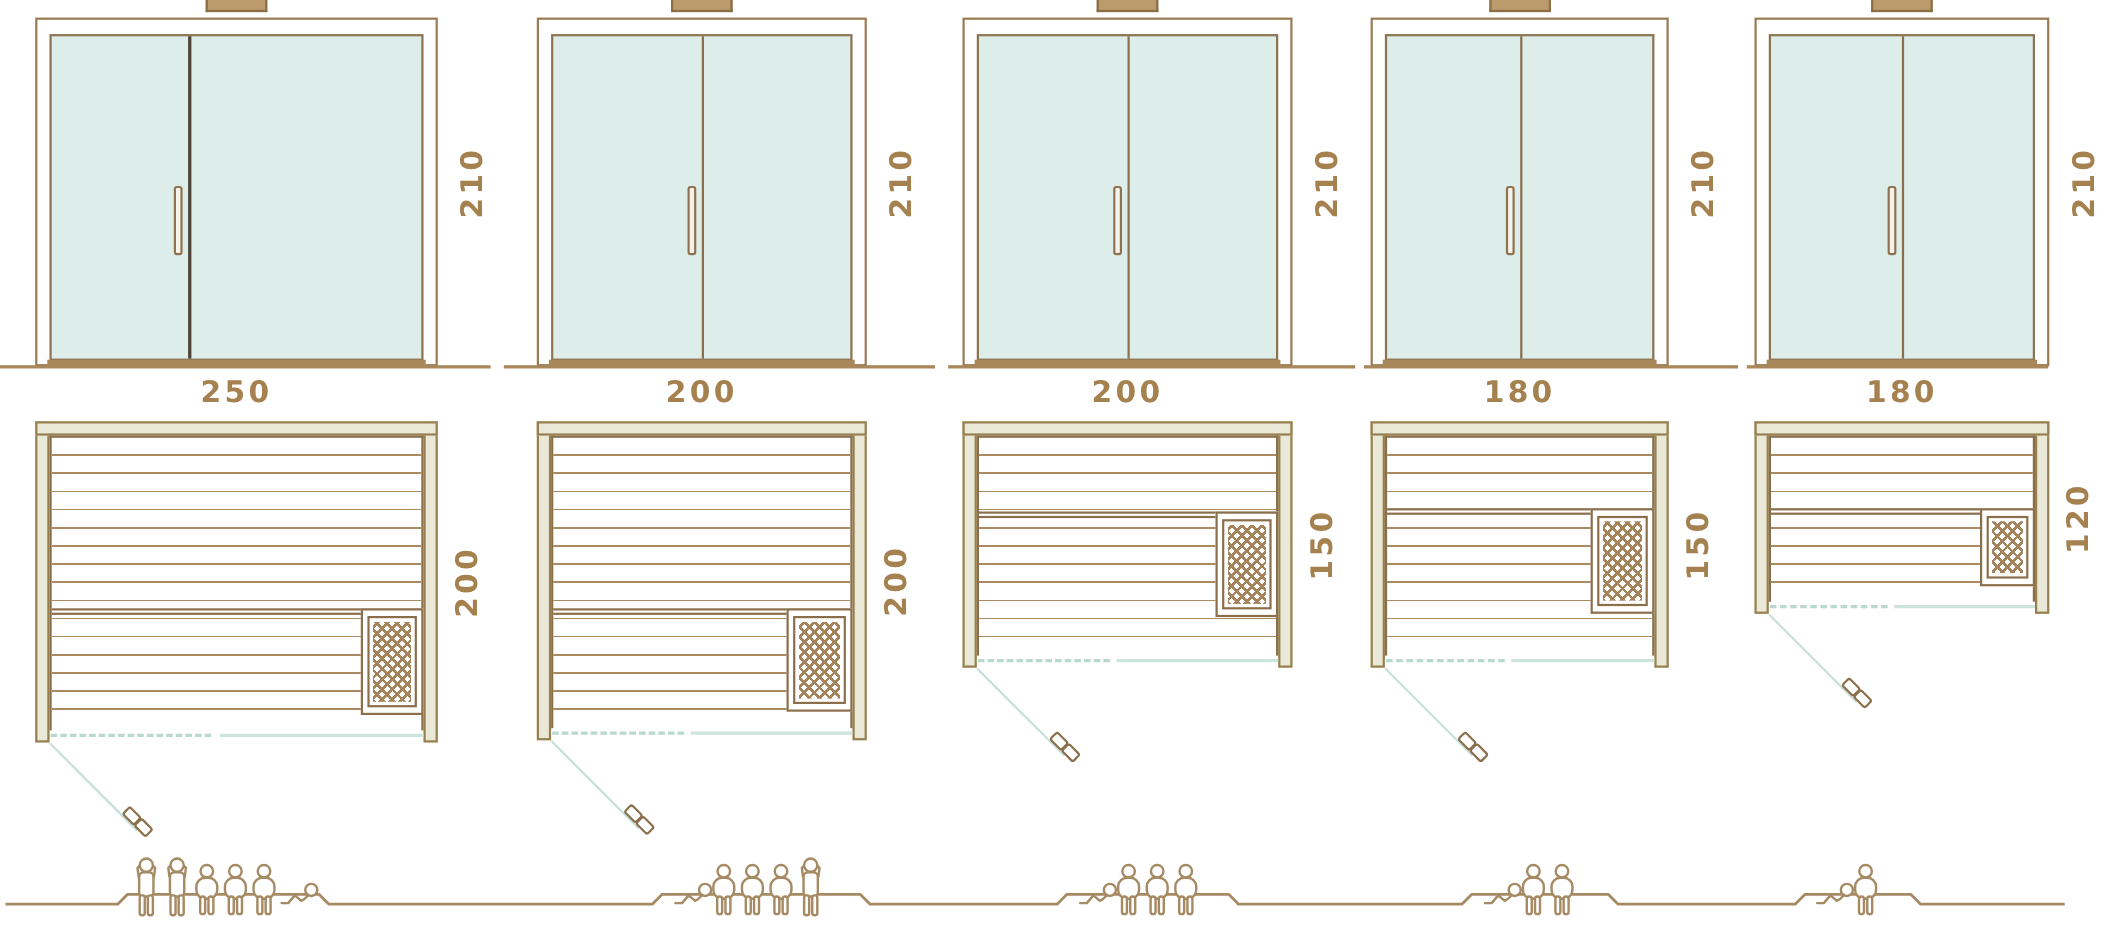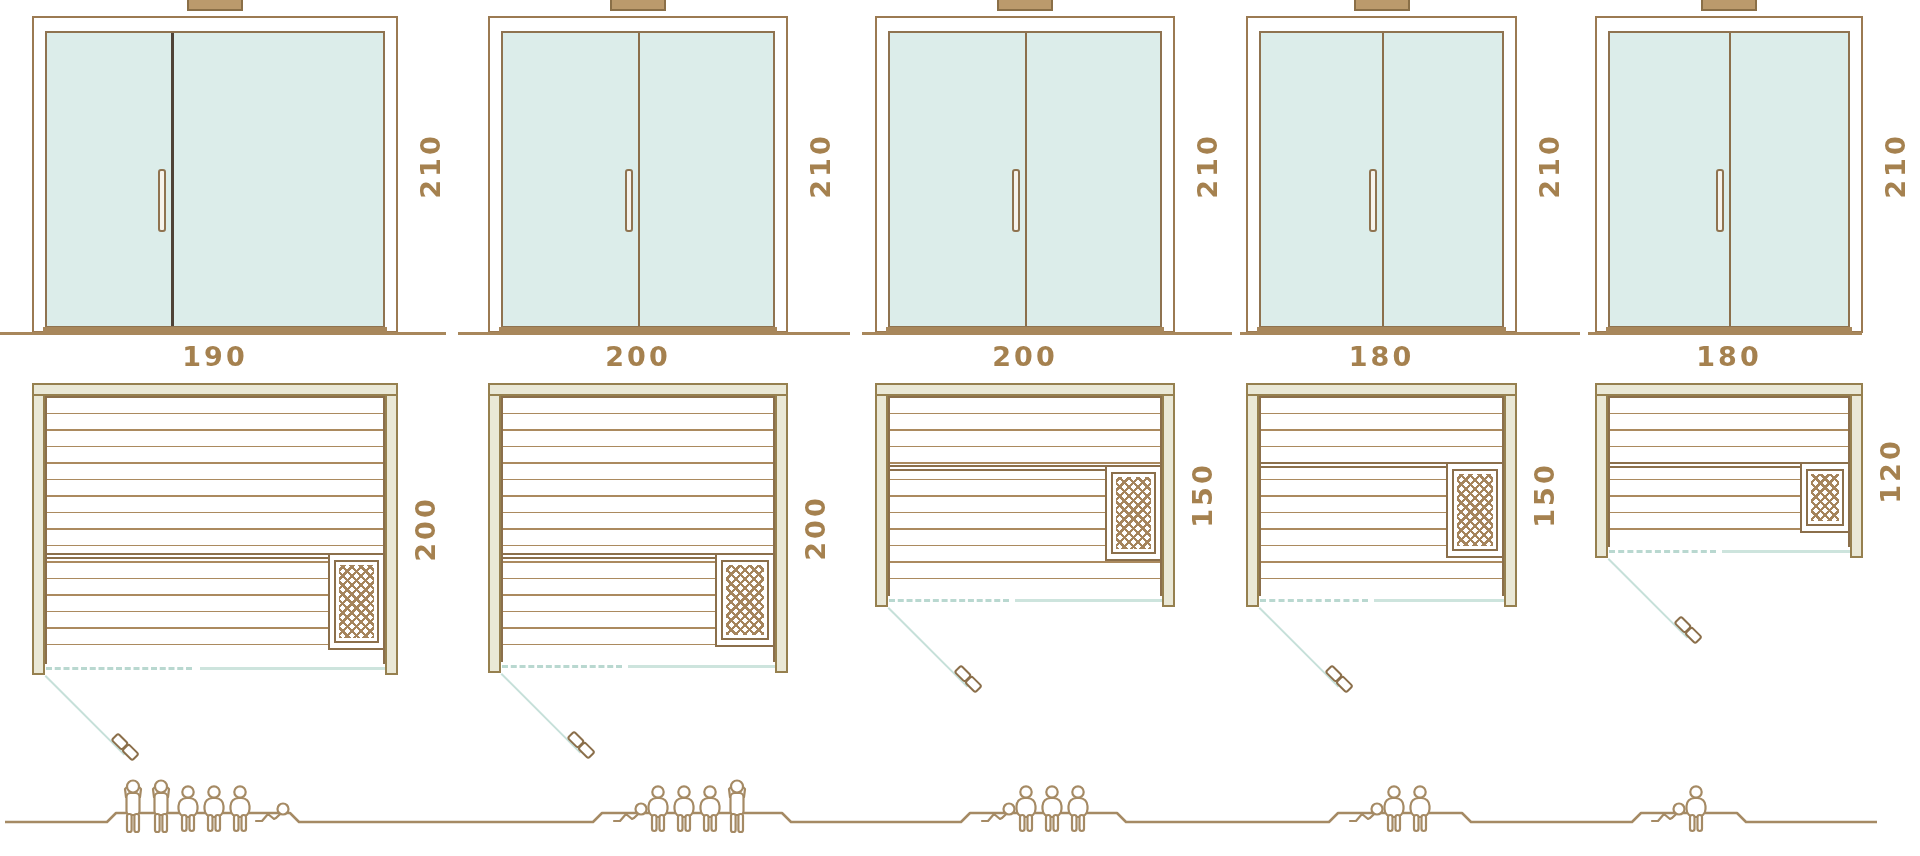--- a/index.html
+++ b/index.html
@@ -41,21 +41,21 @@
 <body>
 
 <div id="canvas">
     <div class="abs chimney" style="left: 187px; top: 0px; width: 56px; height: 11px;"></div>
     <div class="abs door-frame" style="left: 32px; top: 16px; width: 366px; height: 317px;"></div>
     <div class="abs door-glass" style="left: 45px; top: 31px; width: 340px; height: 297px;"></div>
     <div class="abs door-divider dark" style="left: 170.8px; top: 33px; width: 3px; height: 293px;"></div>
     <div class="abs door-handle" style="left: 157.8px; top: 169px; width: 8px; height: 63px;"></div>
     <div class="abs threshold" style="left: 43px; top: 327px; width: 344px; height: 6px;"></div>
     <div class="abs dim rot" style="left: 430px; top: 166px;">210</div>
-    <div class="abs dim wlab" style="left: 32px; top: 341px; width: 366px;">190</div>
+    <div class="abs dim wlab" style="left: 32px; top: 341px; width: 366px;">250</div>
     <div class="abs wall" style="left: 32px; top: 383px; width: 13px; height: 292px;"></div>
     <div class="abs wall" style="left: 385px; top: 383px; width: 13px; height: 292px;"></div>
     <div class="abs wall" style="left: 32px; top: 383px; width: 366px; height: 13px;"></div>
     <div class="abs room" style="left: 45px; top: 396px; width: 340px; height: 268px;"></div>
     <div class="abs benchline" style="left: 47px; top: 553px; width: 336px;"></div>
     <div class="abs heater" style="left: 328px; top: 553px; width: 57px; height: 97px;"></div>
     <div class="abs heater-grid" style="left: 334px; top: 560px; width: 45px; height: 83px;"></div>
     <div class="abs dashline" style="left: 46px; top: 667px; width: 146.4px;"></div>
     <div class="abs tealline" style="left: 199.72px; top: 667px; width: 185.28px;"></div>
     <div class="abs swing" style="left: 46px; top: 675px; width: 112px;"></div>

